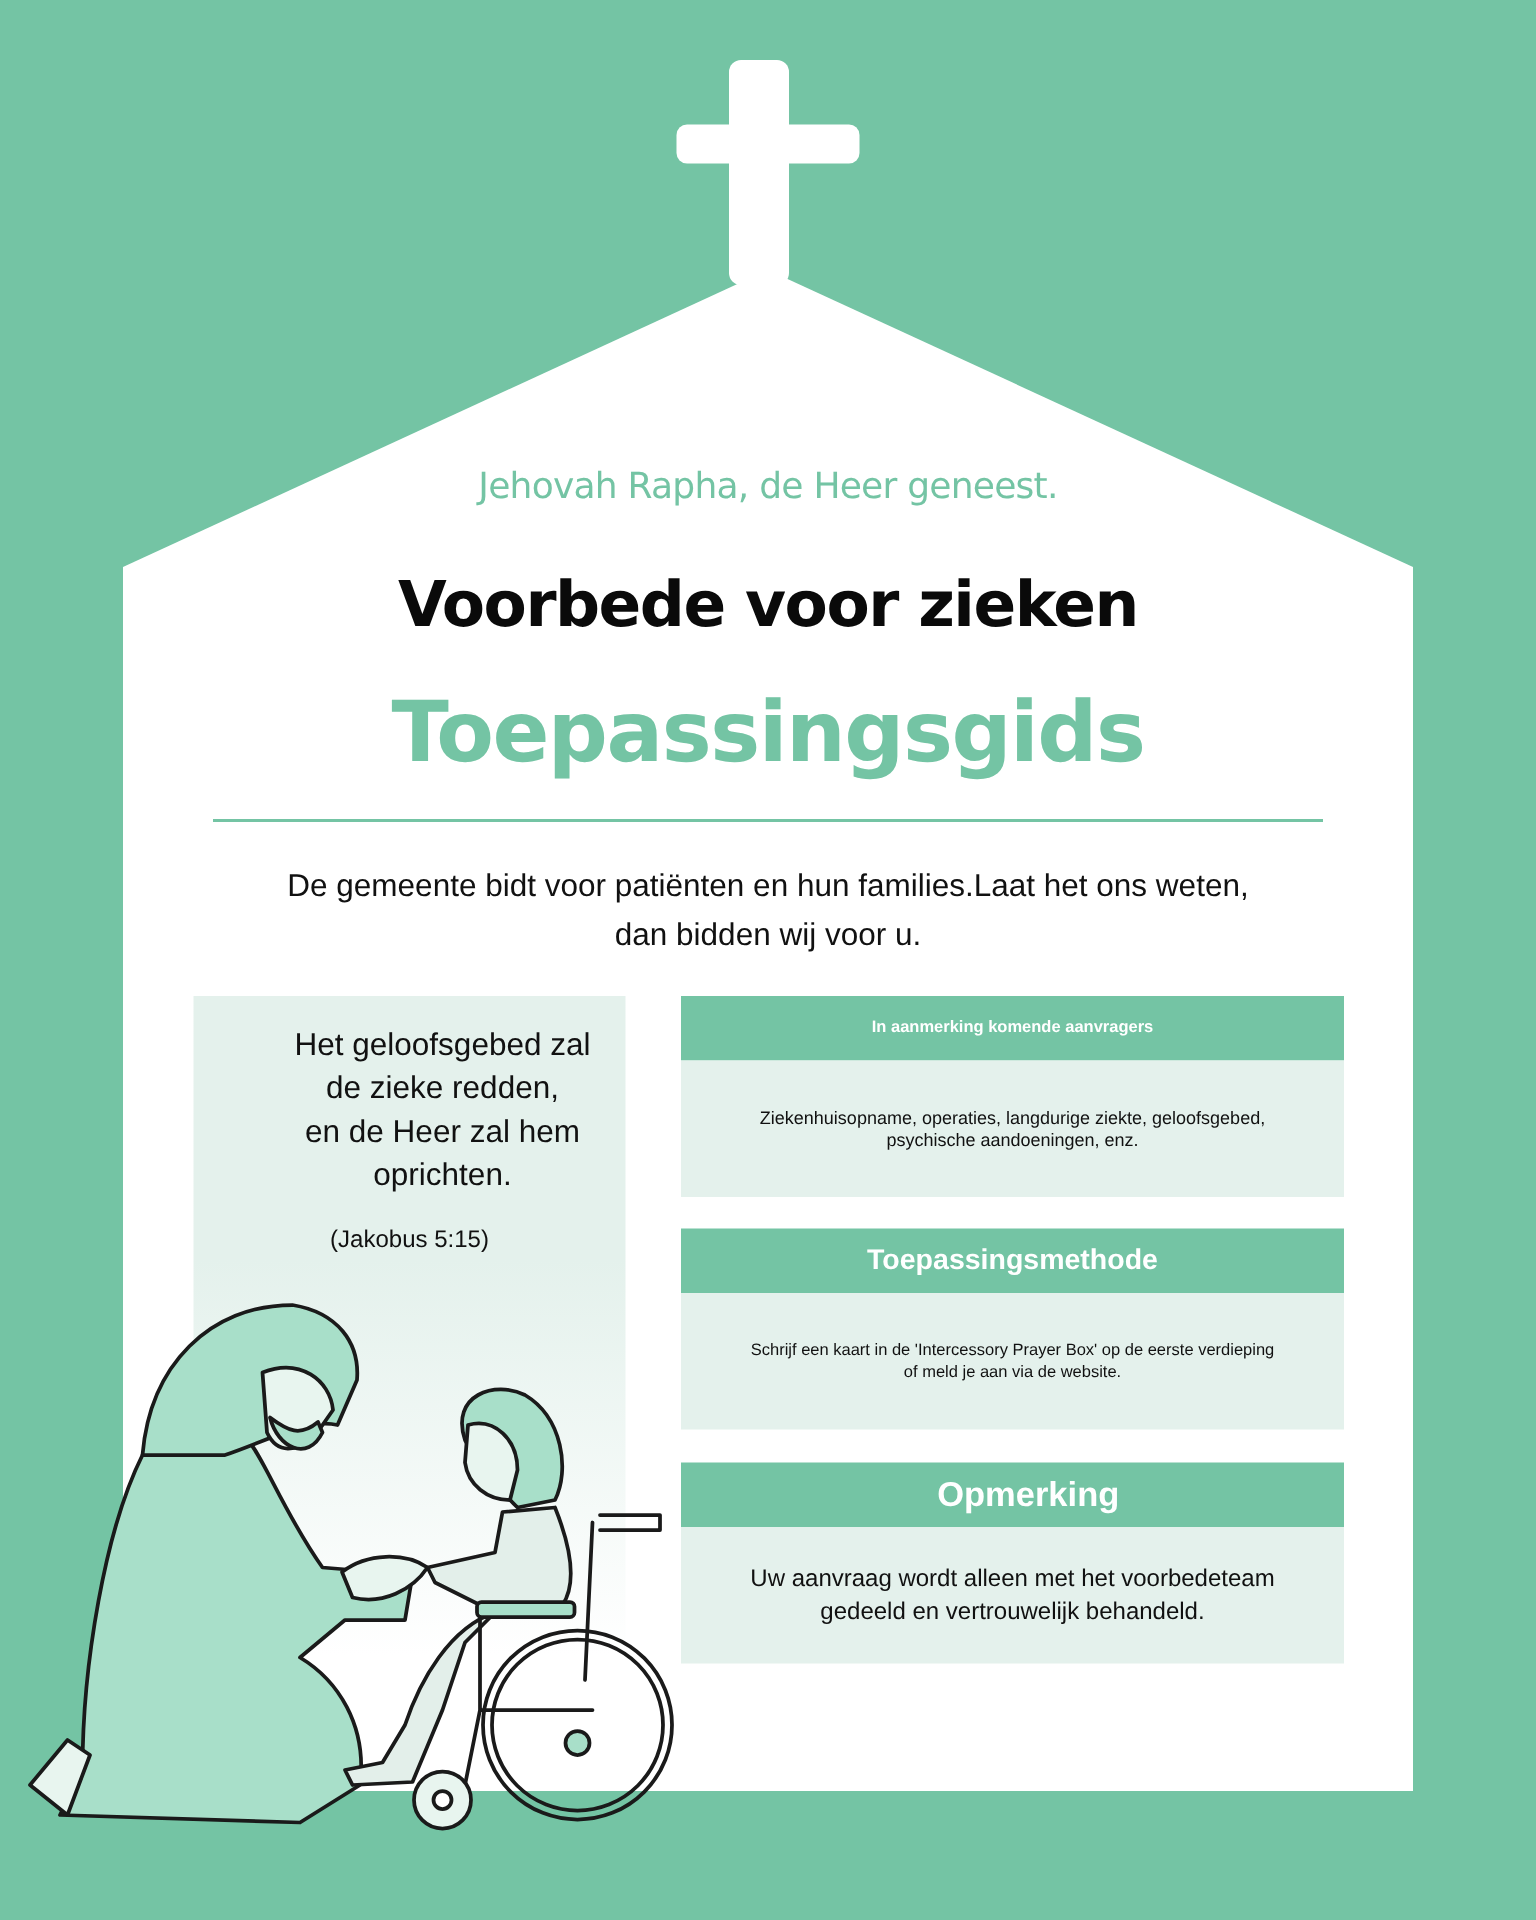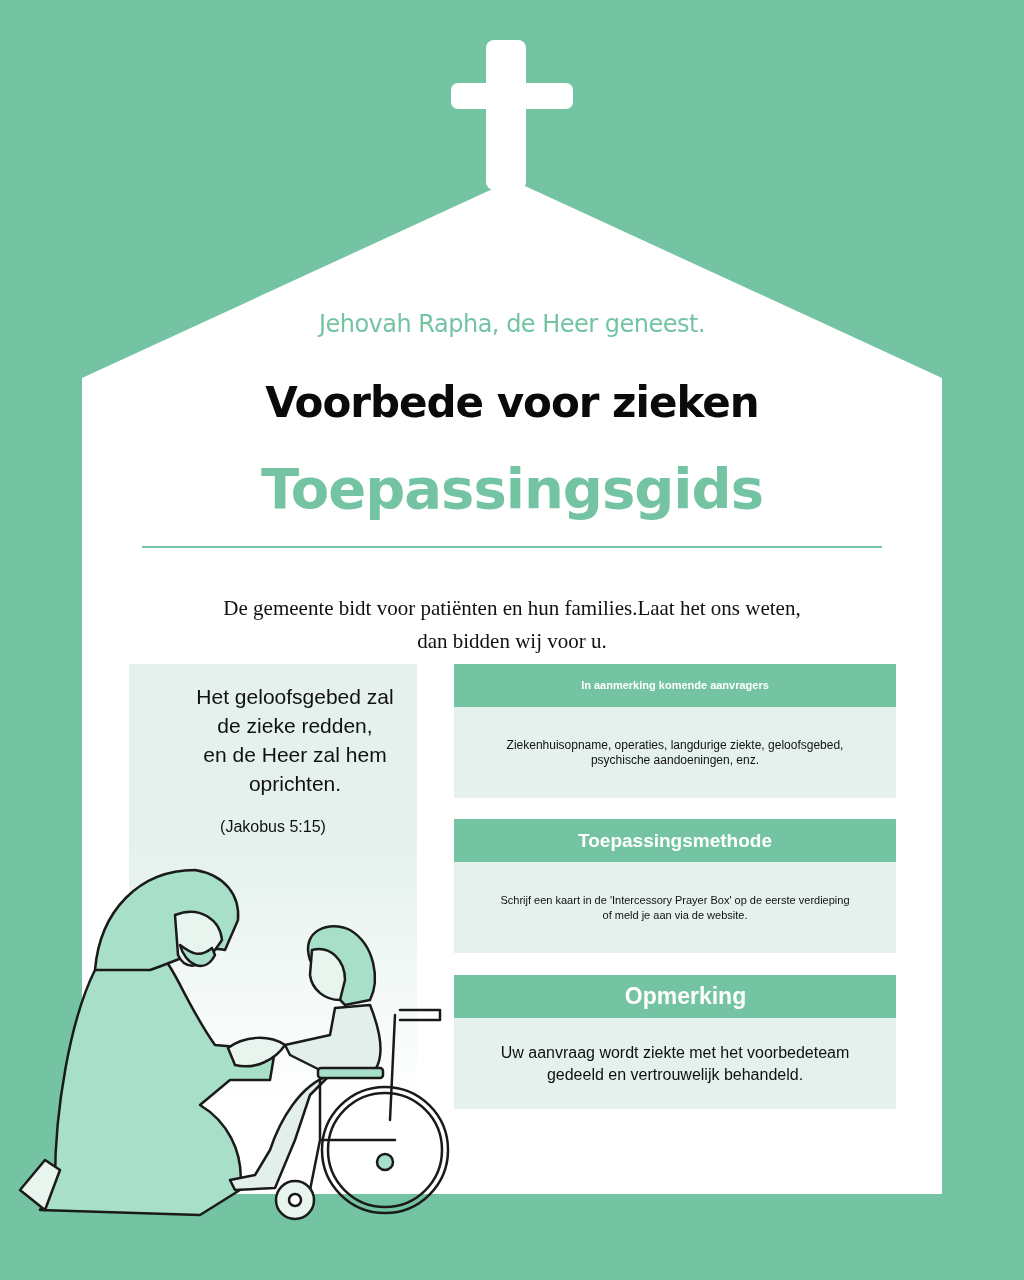--- a/index.html
+++ b/index.html
@@ -2,21 +2,21 @@
 <html><head>
 <meta charset="utf-8">
 <style>
   html, body { margin:0; padding:0; }
   body { width:1024px; height:1280px; background:#74c4a4; position:relative; overflow:hidden; font-family:"Liberation Sans", sans-serif; }
   .house { position:absolute; left:0; top:0; width:1024px; height:1280px; }
   .subtitle { position:absolute; left:0; width:1024px; top:310px; text-align:center; color:#74c4a4; font-family:"DejaVu Sans", sans-serif; font-size:24px; letter-spacing:-0.5px; }
   .title { position:absolute; left:0; width:1024px; top:378px; text-align:center; color:#0a0a0a; font-family:"DejaVu Sans", sans-serif; font-weight:bold; font-size:42px; letter-spacing:-1px; }
   .title2 { position:absolute; left:0; width:1024px; top:456px; text-align:center; color:#74c4a4; font-family:"DejaVu Sans", sans-serif; font-weight:bold; font-size:56px; letter-spacing:-1px; }
   .divider { position:absolute; left:142px; width:740px; top:546px; height:2px; background:#74c4a4; }
-  .intro { position:absolute; left:140px; width:744px; top:592px; text-align:center; color:#111; font-family:Liberation Serif, serif; font-size:21px; line-height:33px; }
+  .intro { position:absolute; left:140px; width:744px; top:574px; text-align:center; color:#111; font-family:Liberation Sans, sans-serif; font-size:21px; line-height:33px; }
   .verse { position:absolute; left:129px; top:664px; width:288px; height:440px; background:linear-gradient(#e4f1ec 0%, #e4f1ec 40%, #ffffff 100%); text-align:center; }
   .verse-text { margin-top:18px; font-size:21px; line-height:29px; color:#111;padding-left:44px; }
   .verse-ref { margin-top:20px; font-size:16px; font-weight:normal; color:#111; }
   .card { position:absolute; left:454px; width:442px; }
   .card-head { background:#74c4a4; color:#fff; text-align:center; font-weight:bold; height:43px; line-height:43px; }
   .card-body { background:#e4f1ec; color:#111; text-align:center; display:flex; align-items:center; justify-content:center; }
   .illus { position:absolute; left:0; top:850px; width:460px; height:380px; }
 </style>
 </head>
 <body>
@@ -66,21 +66,21 @@
         <div>Schrijf een kaart in de 'Intercessory Prayer Box' op de eerste verdieping</div>
         <div>of meld je aan via de website.</div>
       </div>
   </div>
 </div>
 
 <div class="card" style="top:975px;">
   <div class="card-head" style="font-size:23px;padding-left:21px;">Opmerking</div>
   <div class="card-body" style="height:91px; font-size:16px; line-height:22px;">
     <div>
-        <div>Uw aanvraag wordt ziekte met het voorbedeteam</div>
+        <div>Uw aanvraag wordt alleen met het voorbedeteam</div>
         <div>gedeeld en vertrouwelijk behandeld.</div>
       </div>
   </div>
 </div>
 
 <svg class="illus" viewBox="0 0 460 380">
   <g stroke="#1a1a1a" stroke-width="2.5" stroke-linejoin="round" stroke-linecap="round">
 
     <path d="M95,120 C70,170 55,260 55,330 L40,360 L200,365 L240,340 C245,300 225,270 200,255 L230,230 L270,230 L275,200 L215,195 C190,160 175,120 165,110 Z" fill="#a8dfc9"></path>
 

